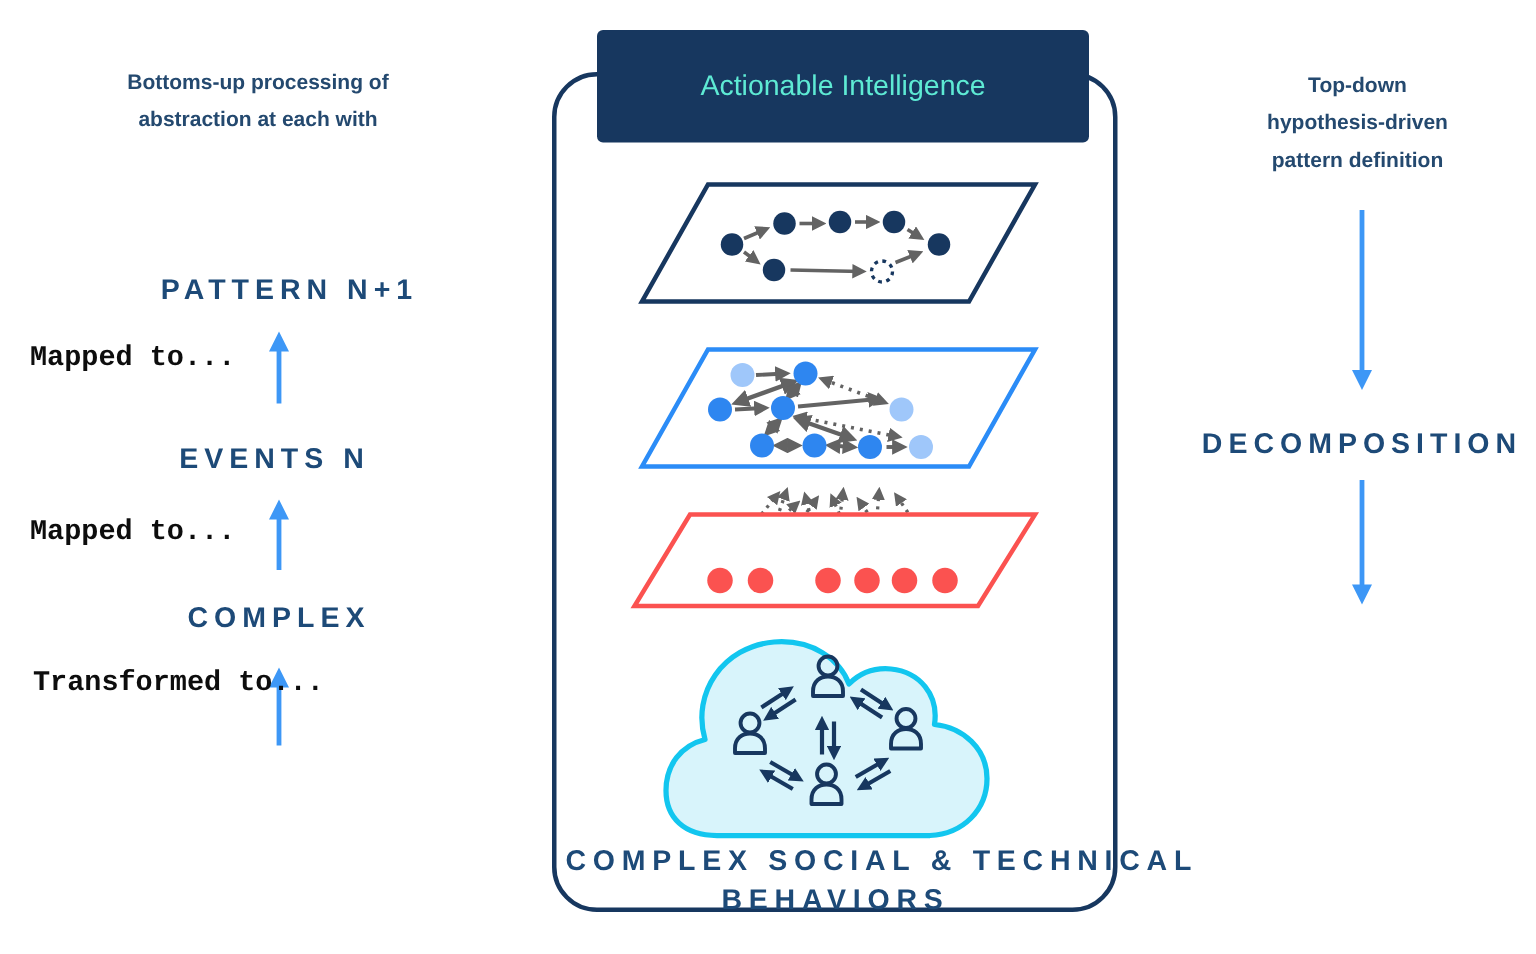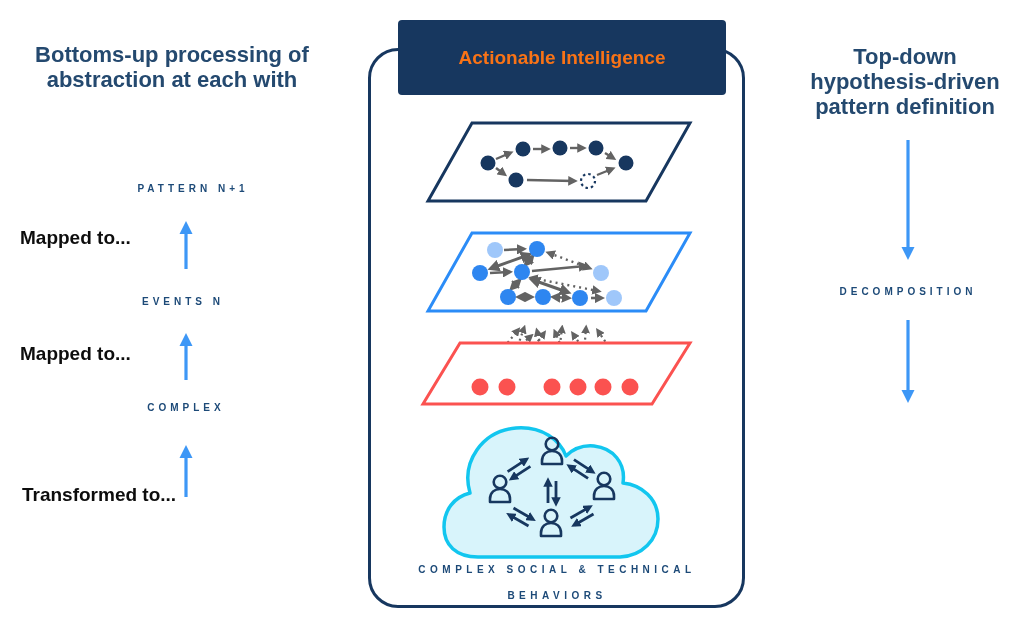--- a/index.html
+++ b/index.html
@@ -2,41 +2,41 @@
 <html><head>
 <meta charset="utf-8">
 <style>
   html,body{margin:0;padding:0;}
   body{
     width:1024px;height:636px;position:relative;background:#ffffff;
     font-family:"Liberation Sans", sans-serif;overflow:hidden;
   }
   .abs{position:absolute;}
   .heading{
-    font-size:22px;font-weight:700;color:#24496f;line-height:25px;
+    font-size:14px;font-weight:700;color:#24496f;line-height:25px;
     text-align:center;white-space:nowrap;
   }
   .spaced{
-    font-size:10px;font-weight:700;color:#1d4a78;letter-spacing:4px;
+    font-size:19px;font-weight:700;color:#1d4a78;letter-spacing:4px;
     text-align:center;white-space:nowrap;
   }
   .plain{
-    font-size:19px;font-weight:600;color:#0d0d0d;white-space:nowrap;
+    font-size:19px;font-weight:600;color:#0d0d0d;white-space:nowrap;font-family:Liberation Mono, monospace;
   }
   #container-box{
     left:368px;top:48px;width:377px;height:560px;box-sizing:border-box;
     border:3px solid #17375f;border-radius:30px;background:transparent;z-index:1;
   }
   #title-box{
     left:398px;top:20px;width:328px;height:75px;background:#17375f;
     border-radius:4px;display:flex;flex-direction:column;align-items:center;
     justify-content:center;z-index:4;
   }
   #title-box .t-line{
-    color:#f97316;font-size:19px;font-weight:700;line-height:25px;white-space:nowrap;
+    color:#5eead4;font-size:19px;font-weight:400;line-height:25px;white-space:nowrap;
   }
   #diagram-svg{left:0;top:0;z-index:2;}
   .txt{z-index:3;}
 </style>
 </head>
 <body>
 
 <div id="container-box" class="abs"></div>
 
 <div id="title-box" class="abs">
@@ -200,21 +200,21 @@
 <div class="abs txt spaced" style="left:43px;top:183px;width:300px;">PATTERN N+1</div>
 
 <div class="abs txt plain" style="left:20px;top:227px;">Mapped to...</div>
 
 <div class="abs txt spaced" style="left:33px;top:296px;width:300px;">EVENTS N</div>
 
 <div class="abs txt plain" style="left:20px;top:343px;">Mapped to...</div>
 
 <div class="abs txt spaced" style="left:36px;top:402px;width:300px;">COMPLEX</div>
 
-<div class="abs txt plain" style="left:22px;top:484px;">Transformed to...</div>
+<div class="abs txt plain" style="left:22px;top:444px;">Transformed to...</div>
 
 <div class="abs txt spaced" style="left:377px;top:564px;width:360px;letter-spacing:4.5px;">COMPLEX SOCIAL &amp; TECHNICAL</div>
 <div class="abs txt spaced" style="left:377px;top:590px;width:360px;letter-spacing:4.5px;text-align:center;">BEHAVIORS</div>
 
 <div class="abs txt heading" style="left:755px;top:44px;width:300px;">
   <div>Top-down</div>
   <div>hypothesis-driven</div>
   <div>pattern definition</div>
 </div>
 

